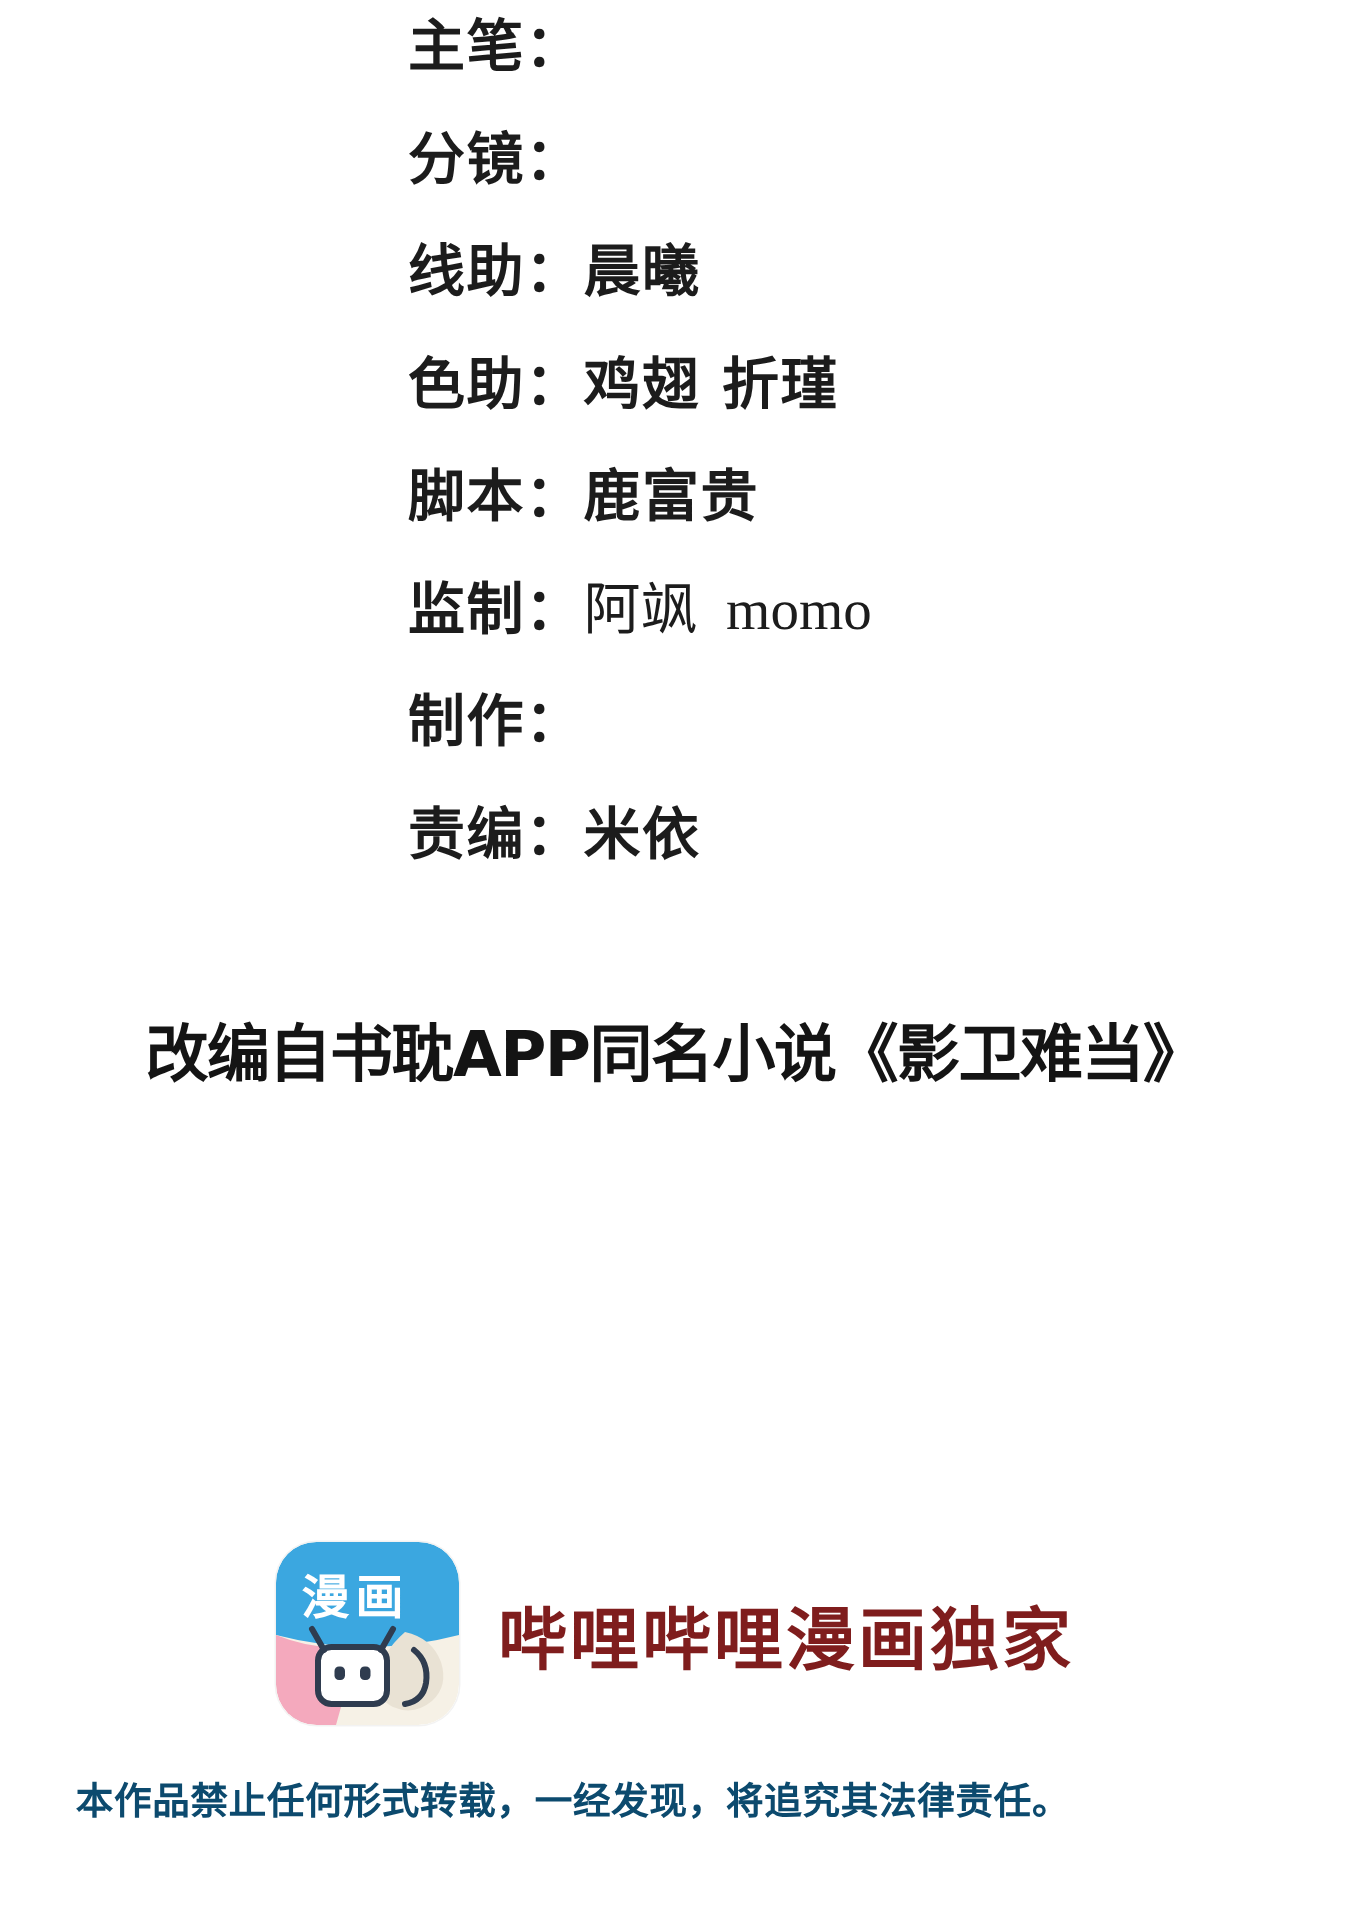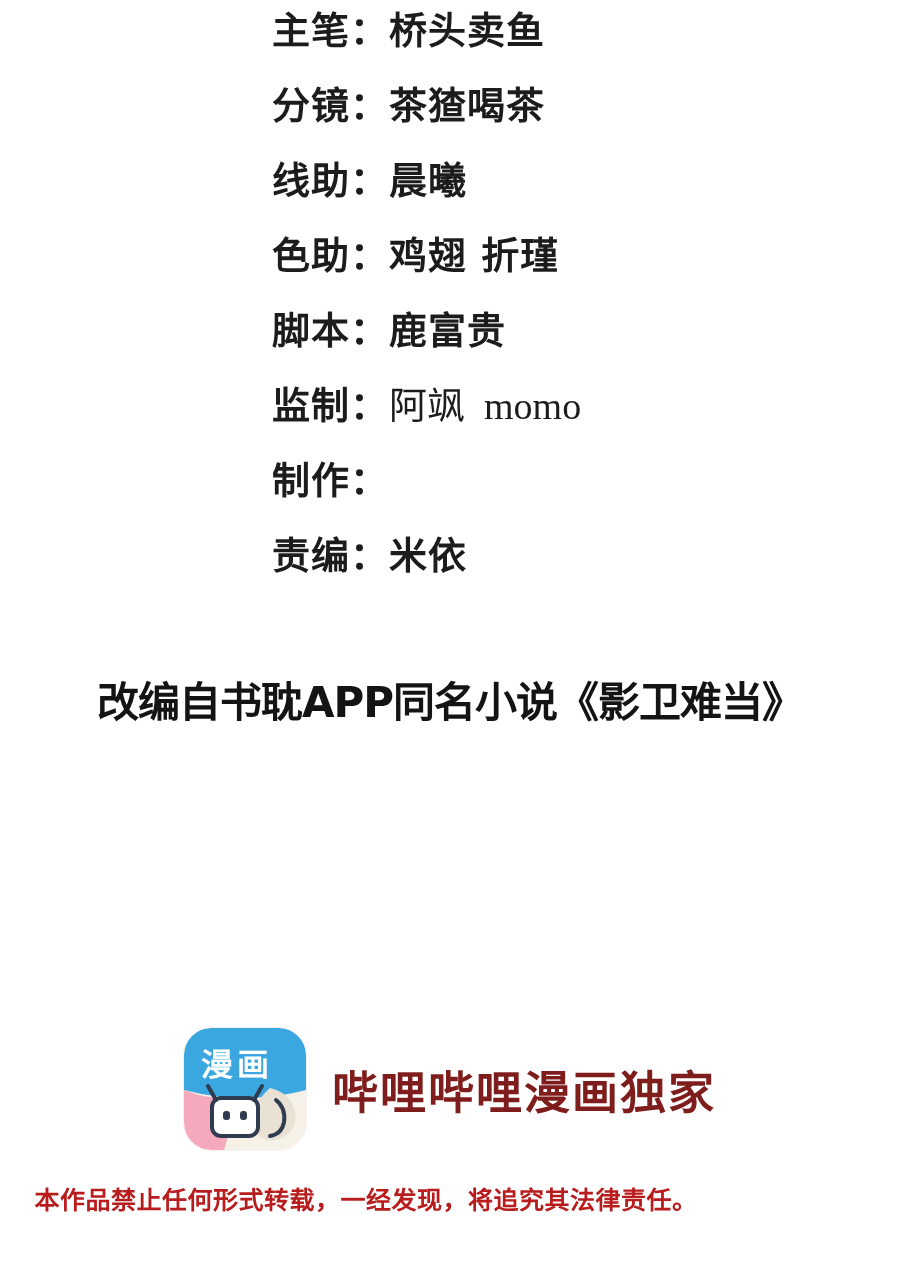--- a/index.html
+++ b/index.html
@@ -95,47 +95,45 @@
     font-weight: 800;
     letter-spacing: 2px;
     color: #7f1d1d;
     white-space: nowrap;
   }
 
   
   .copyright {
     position: absolute;
     top: 1180px;
-    left: 0;
+    left: 16px;
     width: 732px;
     text-align: center;
     font-size: 25px;
     font-weight: 700;
     letter-spacing: 0.5px;
-    color: #b91c1c;
+    color: #0c4a6e;
     white-space: nowrap;
   }
 </style>
 </head>
 <body>
 
 <div class="page">
 
   <div class="credits">
 
     <div class="credit-row">
       <span class="credit-role">主笔</span>
       <span class="credit-colon">：</span>
-      <span class="credit-name">桥头卖鱼</span>
     </div>
 
     <div class="credit-row">
       <span class="credit-role">分镜</span>
       <span class="credit-colon">：</span>
-      <span class="credit-name">茶猹喝茶</span>
     </div>
 
     <div class="credit-row">
       <span class="credit-role">线助</span>
       <span class="credit-colon">：</span>
       <span class="credit-name">晨曦</span>
     </div>
 
     <div class="credit-row">
       <span class="credit-role">色助</span>

